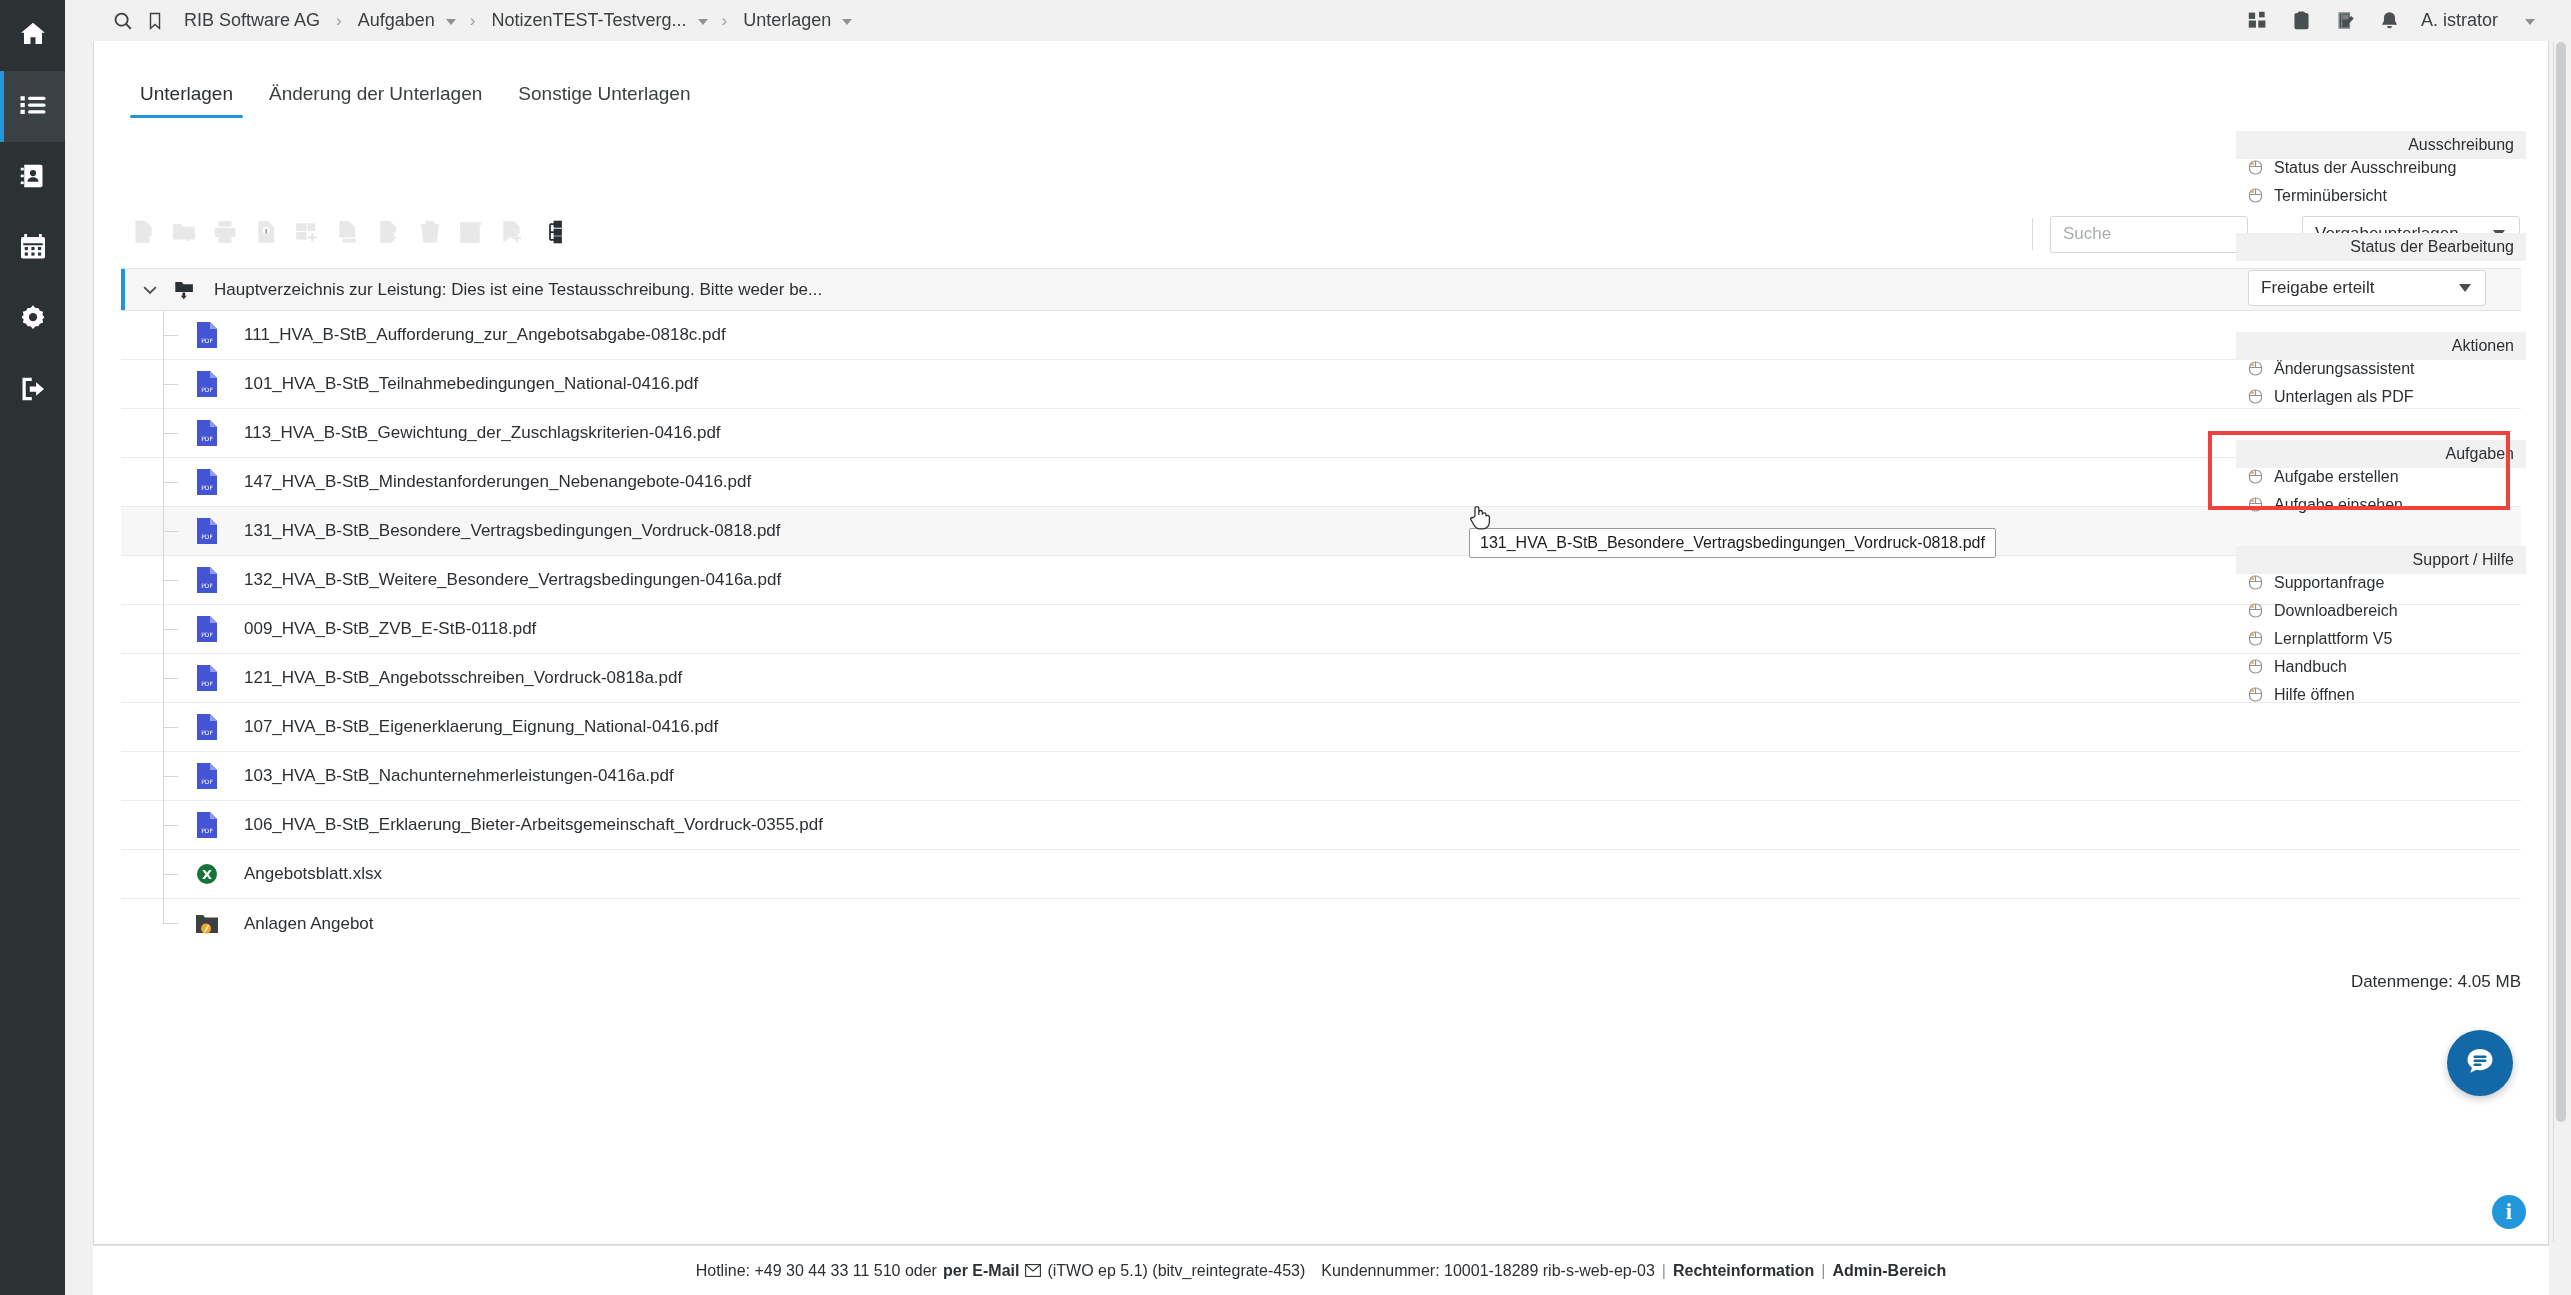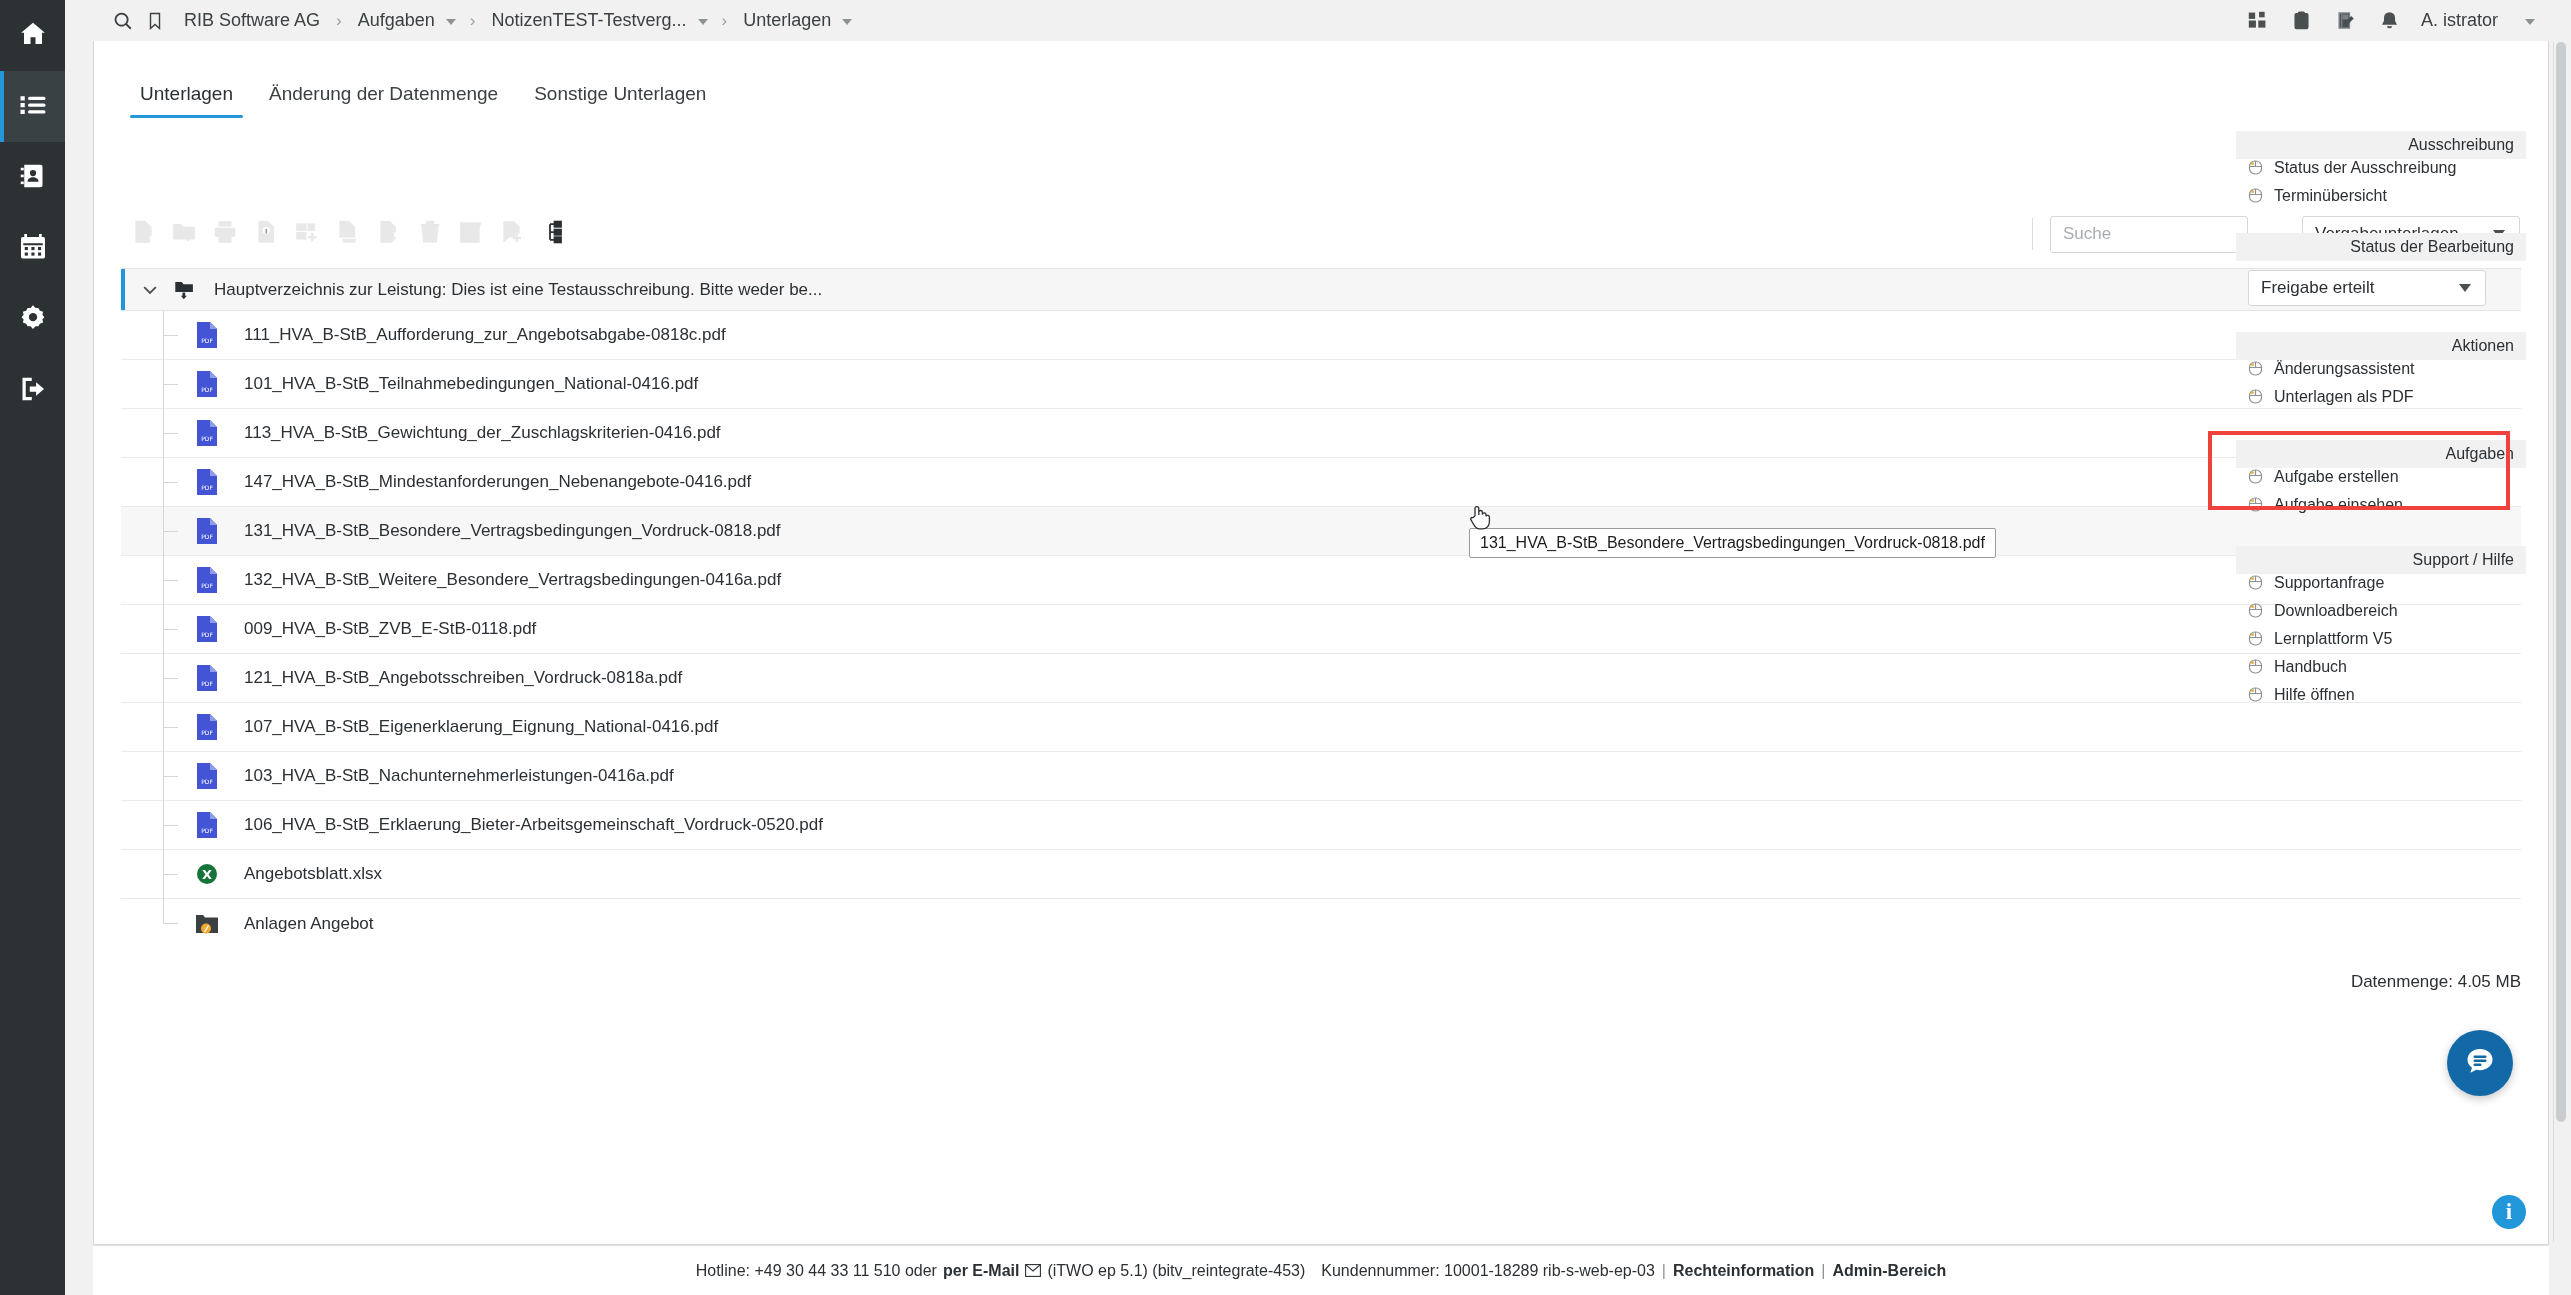--- a/index.html
+++ b/index.html
@@ -377,21 +377,21 @@
     </div>
   </header>
 
   <main class="card">
 
     <div class="tabs">
       <div class="tab active">
         <span>Unterlagen</span>
       </div>
       <div class="tab">
-        <span>Änderung der Datenmenge</span>
+        <span>Änderung der Unterlagen</span>
       </div>
       <div class="tab">
         <span>Sonstige Unterlagen</span>
       </div>
     </div>
 
     <div class="toolbar">
       <div class="tool-btn">
         <span>
           <svg width="26" height="26" viewBox="0 0 24 24">
@@ -671,21 +671,21 @@
             <i class="vline"></i>
             <i class="hline"></i>
           </span>
         <span class="file-icon">
           <svg width="22" height="26" viewBox="0 0 22 26">
               <path d="M1 0h13l7 7v19H1z" fill="#4354d4"></path>
               <path d="M14 0l7 7h-7z" fill="#8f9ce8"></path>
               <text x="11" y="21" font-size="6" fill="#fff" text-anchor="middle" font-family="DejaVu Sans, sans-serif">PDF</text>
             </svg>
         </span>
-        <span class="file-name">106_HVA_B-StB_Erklaerung_Bieter-Arbeitsgemeinschaft_Vordruck-0520.pdf</span>
+        <span class="file-name">106_HVA_B-StB_Erklaerung_Bieter-Arbeitsgemeinschaft_Vordruck-0355.pdf</span>
       </div>
 
       <div class="tree-row">
         <span class="connector">
             <i class="vline"></i>
             <i class="hline"></i>
           </span>
         <span class="file-icon">
           <svg width="22" height="22" viewBox="0 0 22 22">
               <circle cx="11" cy="11" r="10" fill="#16743a"></circle>

